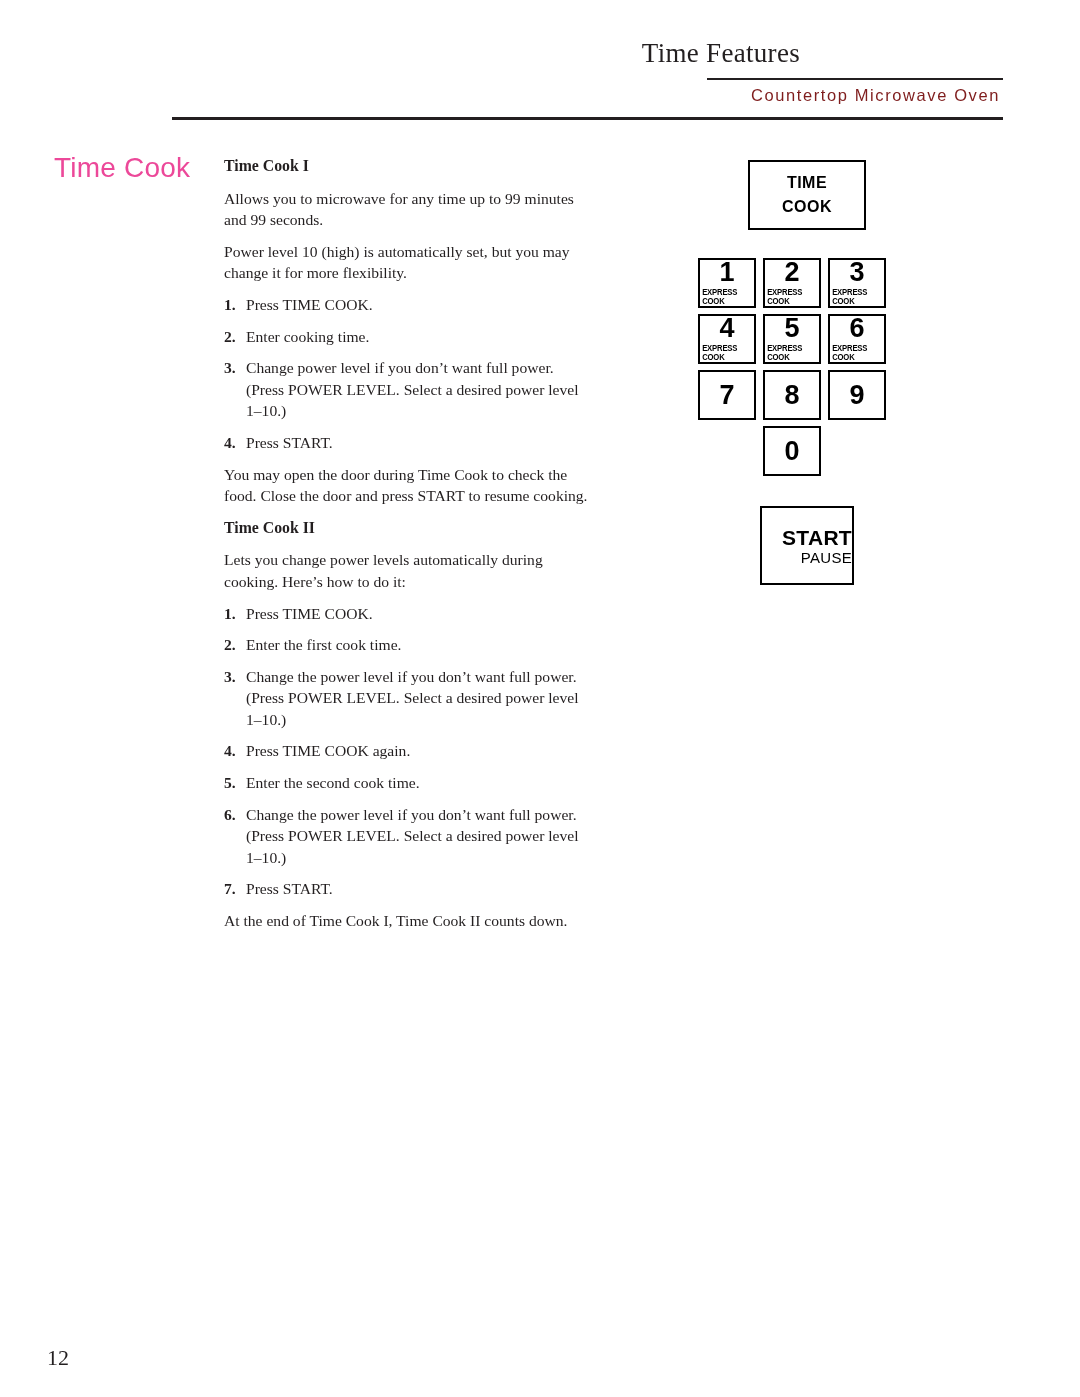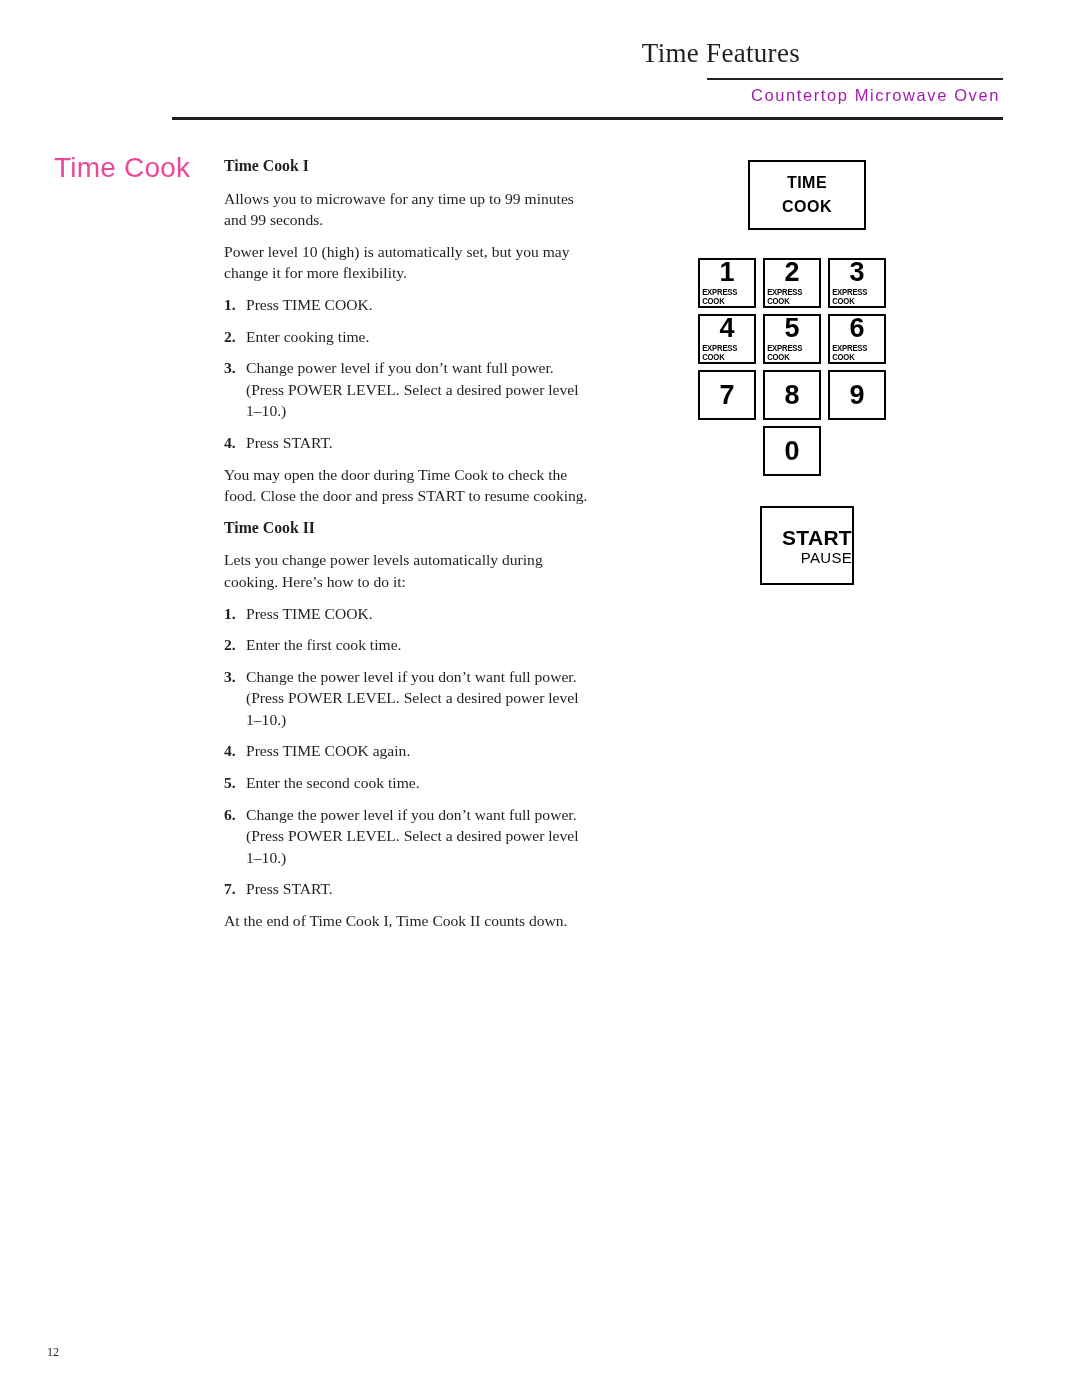--- a/index.html
+++ b/index.html
@@ -38,21 +38,21 @@
   }
   #header-subtitle {
     position: absolute;
     left: 0;
     top: 86px;
     width: 1000px;
     text-align: right;
     font-family: "Liberation Sans", sans-serif;
     font-size: 16.5px;
     letter-spacing: 1.6px;
-    color: #a21caf;
+    color: #7f1d1d;
   }
   #header-rule-long {
     position: absolute;
     left: 172px;
     top: 117px;
     width: 831px;
     height: 3px;
     background: #231f20;
   }
 
@@ -180,21 +180,21 @@
     letter-spacing: 0.3px;
     margin-top: 1px;
   }
 
   
   #page-number {
     position: absolute;
     left: 47px;
     top: 1345px;
     font-family: "Liberation Serif", serif;
-    font-size: 12px;
+    font-size: 22px;
     color: #231f20;
   }
 </style>
 </head>
 <body>
 
 <div id="header-title">Time Features</div>
 <div id="header-rule-short"></div>
 <div id="header-subtitle">Countertop Microwave Oven</div>
 <div id="header-rule-long"></div>

